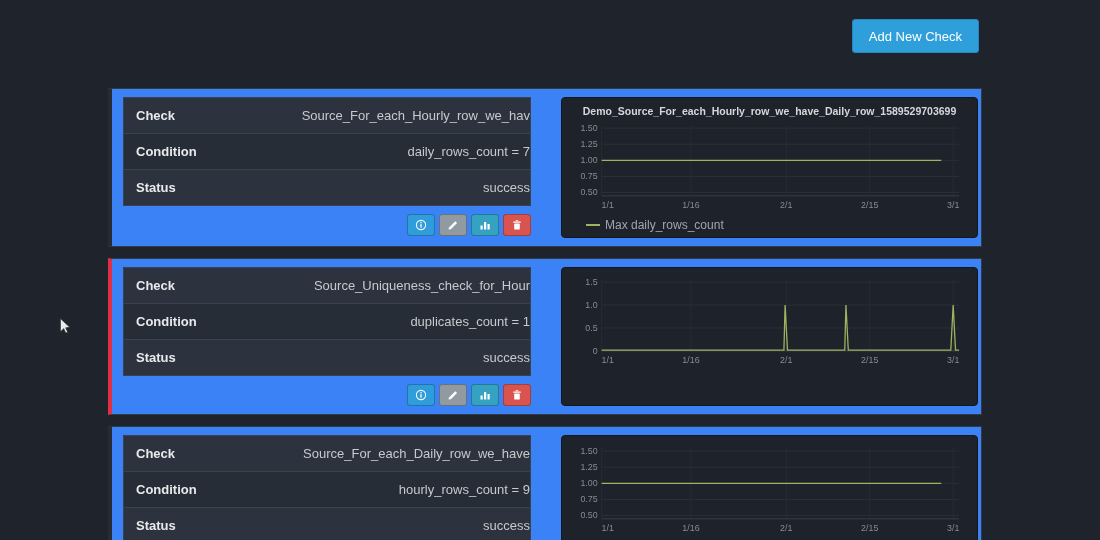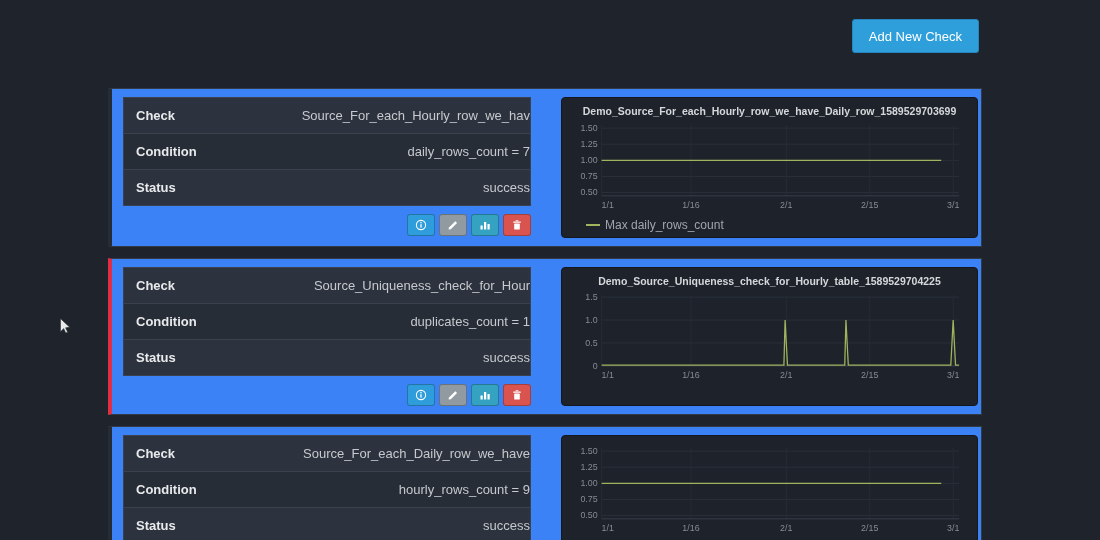--- a/index.html
+++ b/index.html
@@ -185,21 +185,20 @@
         <button class="act del" title="Delete">
           <svg width="12" height="12" viewBox="0 0 12 12">
               <rect x="4.6" y="1.2" width="2.8" height="1.1" rx="0.3" fill="#fff"></rect>
               <rect x="2.2" y="2.6" width="7.6" height="1.1" rx="0.3" fill="#fff"></rect>
               <rect x="3.2" y="4.6" width="5.6" height="6" rx="0.7" fill="#fff"></rect>
             </svg>
         </button>
       </div>
     </div>
     <div class="chart-panel">
-      <div class="chart-title">Demo_Source_Uniqueness_check_for_Hourly_table_1589529704225</div>
       <svg class="chart" viewBox="0 0 400 100" preserveAspectRatio="none">
           <line x1="30" y1="79.0" x2="392" y2="79.0" stroke="#2a303a" stroke-width="1"></line>
           <text x="26" y="82" text-anchor="end">0</text>
           <line x1="30" y1="55.1" x2="392" y2="55.1" stroke="#2a303a" stroke-width="1"></line>
           <text x="26" y="58.1" text-anchor="end">0.5</text>
           <line x1="30" y1="31.3" x2="392" y2="31.3" stroke="#2a303a" stroke-width="1"></line>
           <text x="26" y="34.3" text-anchor="end">1.0</text>
           <line x1="30" y1="7.4" x2="392" y2="7.4" stroke="#2a303a" stroke-width="1"></line>
           <text x="26" y="10.4" text-anchor="end">1.5</text>
           <line x1="30.0" y1="5" x2="30.0" y2="79" stroke="#262c35" stroke-width="1"></line>

